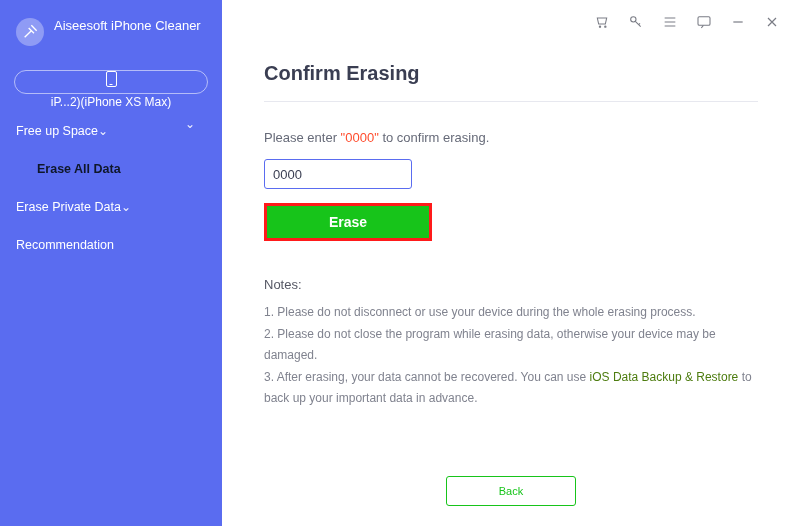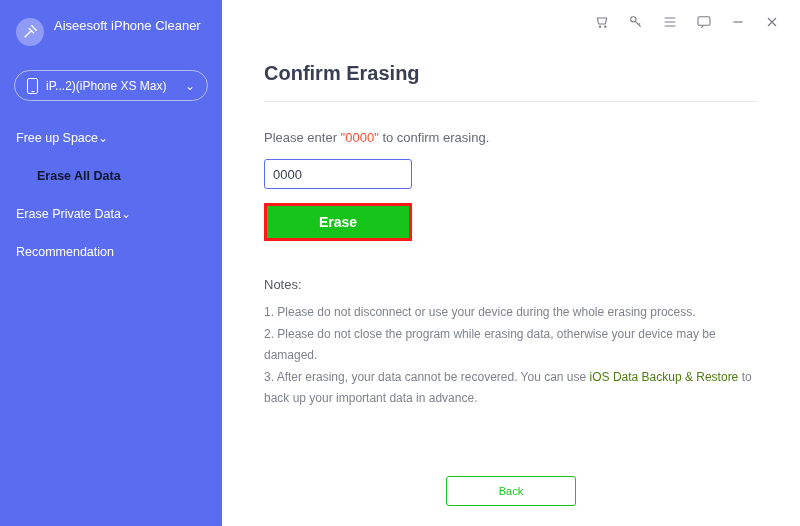--- a/index.html
+++ b/index.html
@@ -3,38 +3,38 @@
   <meta charset="utf-8">
   <style>
     * { margin: 0; padding: 0; box-sizing: border-box; font-family: -apple-system, BlinkMacSystemFont, "Segoe UI", Arial, sans-serif; }
     body { width: 800px; height: 526px; display: flex; background: #fff; overflow: hidden; }
     .sidebar { width: 222px; background: #5a6cf0; color: #fff; display: flex; flex-direction: column; padding: 14px 0 0 0; }
     .brand { display: flex; align-items: flex-start; gap: 10px; padding: 4px 14px 14px 16px; }
     .brand-icon { width: 28px; height: 28px; border-radius: 50%; background: rgba(255,255,255,0.32); display: flex; align-items: center; justify-content: center; flex-shrink: 0; }
     .brand-text { display: flex; flex-direction: column; line-height: 1.2; }
     .brand-title { font-size: 13px; font-weight: 500; }
     .brand-sub { font-size: 11px; opacity: 0.78; }
-    .device { margin: 10px 14px 18px 14px; height: 31px; border: 1px solid rgba(255,255,255,0.55); border-radius: 16px; display: flex; align-items: center; padding: 0 12px; gap: 8px; font-size: 12px; cursor: pointer; }
+    .device { margin: 10px 14px 18px 14px; height: 24px; border: 1px solid rgba(255,255,255,0.55); border-radius: 16px; display: flex; align-items: center; padding: 0 12px; gap: 8px; font-size: 12px; cursor: pointer; flex-direction: column; }
     .device .chev { margin-left: auto; }
     .nav { display: flex; flex-direction: column; }
     .nav-item { display: flex; align-items: center; padding: 12px 16px; font-size: 12.5px; cursor: pointer; }
     .nav-item.active { color: #0f172a; font-weight: 700; margin-left: 21px; }
     .nav-item:not(.active) { color: #fff; }
     .chev { font-size: 12px; opacity: 0.9; }
     .main { flex: 1; display: flex; flex-direction: column; position: relative; }
     .window-controls { display: flex; gap: 18px; justify-content: flex-end; padding: 14px 20px 10px 0; color: #7a7c85; }
     .wc-btn { width: 16px; height: 16px; display: inline-flex; align-items: center; justify-content: center; cursor: pointer; }
     .wc-btn svg { stroke: #7a7c85; }
     .content { padding: 22px 42px 0 42px; flex: 1; display: flex; flex-direction: column; }
     .title { font-size: 20px; font-weight: 700; color: #3a3e52; margin-bottom: 16px; }
     .divider { height: 1px; background: #e7e8ef; margin-bottom: 28px; }
     .prompt { font-size: 13px; color: #666a78; margin-bottom: 14px; }
     .prompt .code { color: #ff4d2e; font-weight: 500; }
     .code-input { width: 148px; height: 30px; border: 1px solid #5a6cf0; border-radius: 3px; padding: 0 8px; font-size: 13px; color: #3a3e52; outline: none; margin-bottom: 14px; display: block; }
-    .erase-wrap { width: 148px; height: 38px; border: 3px solid #ff1a1a; display: flex; align-items: center; justify-content: center; margin-bottom: 36px; }
+    .erase-wrap { width: 168px; height: 38px; border: 3px solid #ff1a1a; display: flex; align-items: center; justify-content: center; margin-bottom: 36px; }
     .erase-btn { width: 100%; height: 100%; background: #17c41a; color: #fff; border: none; font-size: 14px; font-weight: 600; cursor: pointer; }
     .notes-title { font-size: 13px; color: #555764; margin-bottom: 10px; }
     .note-line { font-size: 12px; color: #80838f; line-height: 1.8; }
     .note-line a { color: #4d7c0f; text-decoration: none; cursor: pointer; }
     .footer { padding: 0 0 20px 0; display: flex; justify-content: center; }
     .back-btn { width: 130px; height: 30px; border: 1px solid #17c41a; background: #fff; color: #17c41a; font-size: 11px; border-radius: 3px; cursor: pointer; }
     .phone-icon { width: 11px; height: 16px; border: 1px solid #fff; border-radius: 2px; position: relative; flex-shrink: 0; }
     .phone-icon::after { content: ""; position: absolute; bottom: 1px; left: 50%; transform: translateX(-50%); width: 3px; height: 1px; background: #fff; }
   </style>
 </head>

